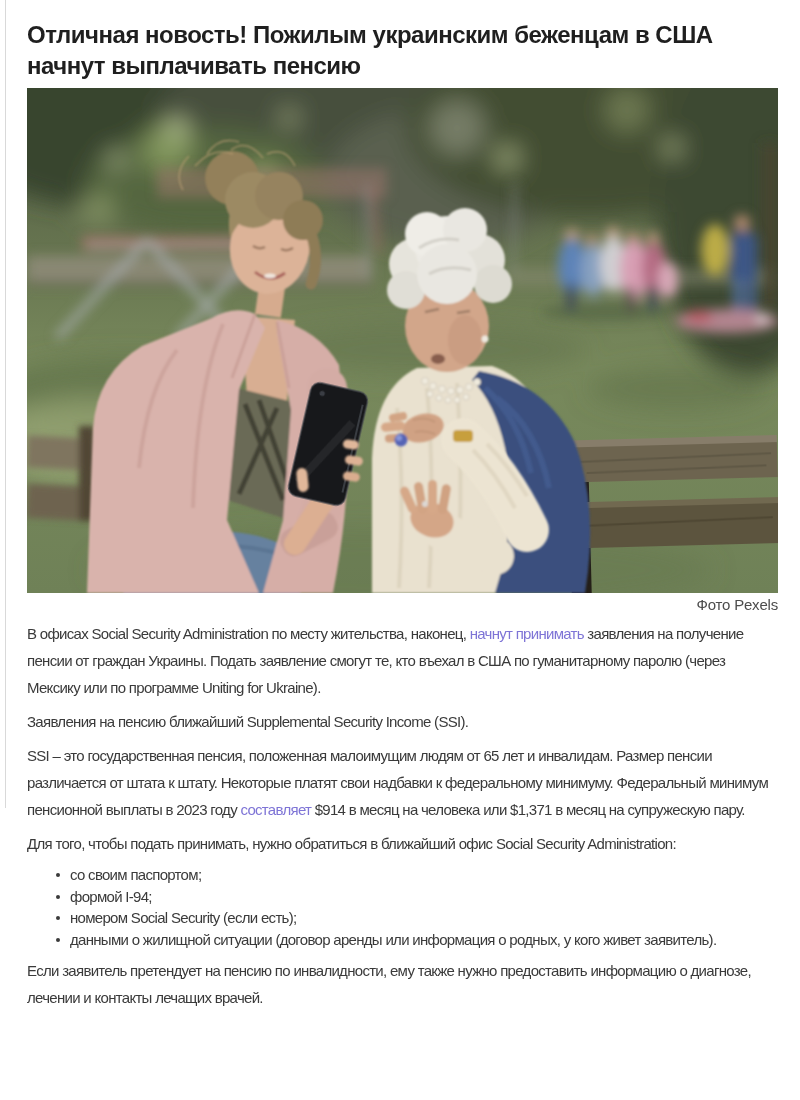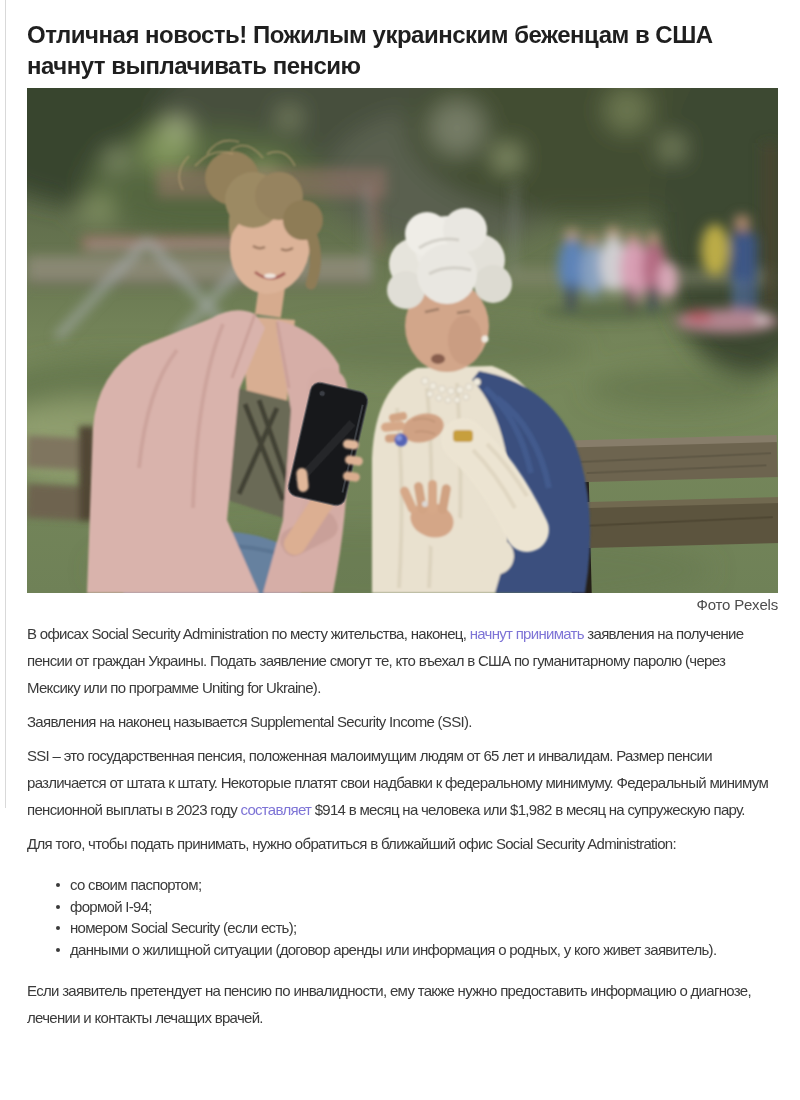--- a/index.html
+++ b/index.html
@@ -21,21 +21,21 @@
   figure.photo-figure{margin:7px 0 0 0;}
   .photo{display:block;width:751px;height:505px;background:#6c7c55;}
   .credit{
     display:block;text-align:right;font-size:15px;line-height:17px;margin-top:3px;
     color:var(--credit);letter-spacing:-0.2px;
   }
   .article-body p{
     margin:7px 0;font-size:15px;line-height:27px;letter-spacing:-0.7px;color:var(--text);
   }
   .article-body a{color:var(--link);text-decoration:none;cursor:pointer;}
-  .article-body ul{margin:17px 0;padding:0 0 0 43px;list-style:none;}
+  .article-body ul{margin:7px 0;padding:0 0 0 43px;list-style:none;}
   .article-body li{
     position:relative;font-size:15px;line-height:21.5px;letter-spacing:-0.7px;color:var(--text);
   }
   .article-body li::before{
     content:"";position:absolute;left:-14px;top:9px;width:4px;height:4px;border-radius:50%;background:#3a3a3a;
   }
 </style>
 </head>
 <body>
 
@@ -269,22 +269,22 @@
           <circle cx="374" cy="352" r="6.5" fill="#5563b5"></circle>
           <circle cx="372" cy="350" r="3" fill="#8694d8"></circle>
           <path d="M386 332 Q398 328 408 334 M388 344 Q398 342 408 346" stroke="#b08464" stroke-width="1.5" opacity="0.5" fill="none"></path>
         </g>
       </svg>
       <figcaption class="credit">Фото Pexels</figcaption>
     </figure>
 
     <div class="article-body">
         <p><span>В офисах Social Security Administration по месту жительства, наконец, </span><a href="#">начнут принимать</a><span> заявления на получение пенсии от граждан Украины. Подать заявление смогут те, кто въехал в США по гуманитарному паролю (через Мексику или по программе Uniting for Ukraine).</span></p>
-        <p><span>Заявления на наконец называется Supplemental Security Income (SSI).</span></p>
-        <p><span>SSI – это государственная пенсия, положенная малоимущим людям от 65 лет и инвалидам. Размер пенсии различается от штата к штату. Некоторые платят свои надбавки к федеральному минимуму. Федеральный минимум пенсионной выплаты в 2023 году </span><a href="#">составляет</a><span> $914 в месяц на человека или $1,982 в месяц на супружескую пару.</span></p>
+        <p><span>Заявления на пенсию ближайший Supplemental Security Income (SSI).</span></p>
+        <p><span>SSI – это государственная пенсия, положенная малоимущим людям от 65 лет и инвалидам. Размер пенсии различается от штата к штату. Некоторые платят свои надбавки к федеральному минимуму. Федеральный минимум пенсионной выплаты в 2023 году </span><a href="#">составляет</a><span> $914 в месяц на человека или $1,371 в месяц на супружескую пару.</span></p>
         <p><span>Для того, чтобы подать принимать, нужно обратиться в ближайший офис Social Security Administration:</span></p>
         <ul>
           <li>со своим паспортом;</li>
           <li>формой I-94;</li>
           <li>номером Social Security (если есть);</li>
           <li>данными о жилищной ситуации (договор аренды или информация о родных, у кого живет заявитель).</li>
         </ul>
         <p><span>Если заявитель претендует на пенсию по инвалидности, ему также нужно предоставить информацию о диагнозе, лечении и контакты лечащих врачей.</span></p>
       </div>
 

